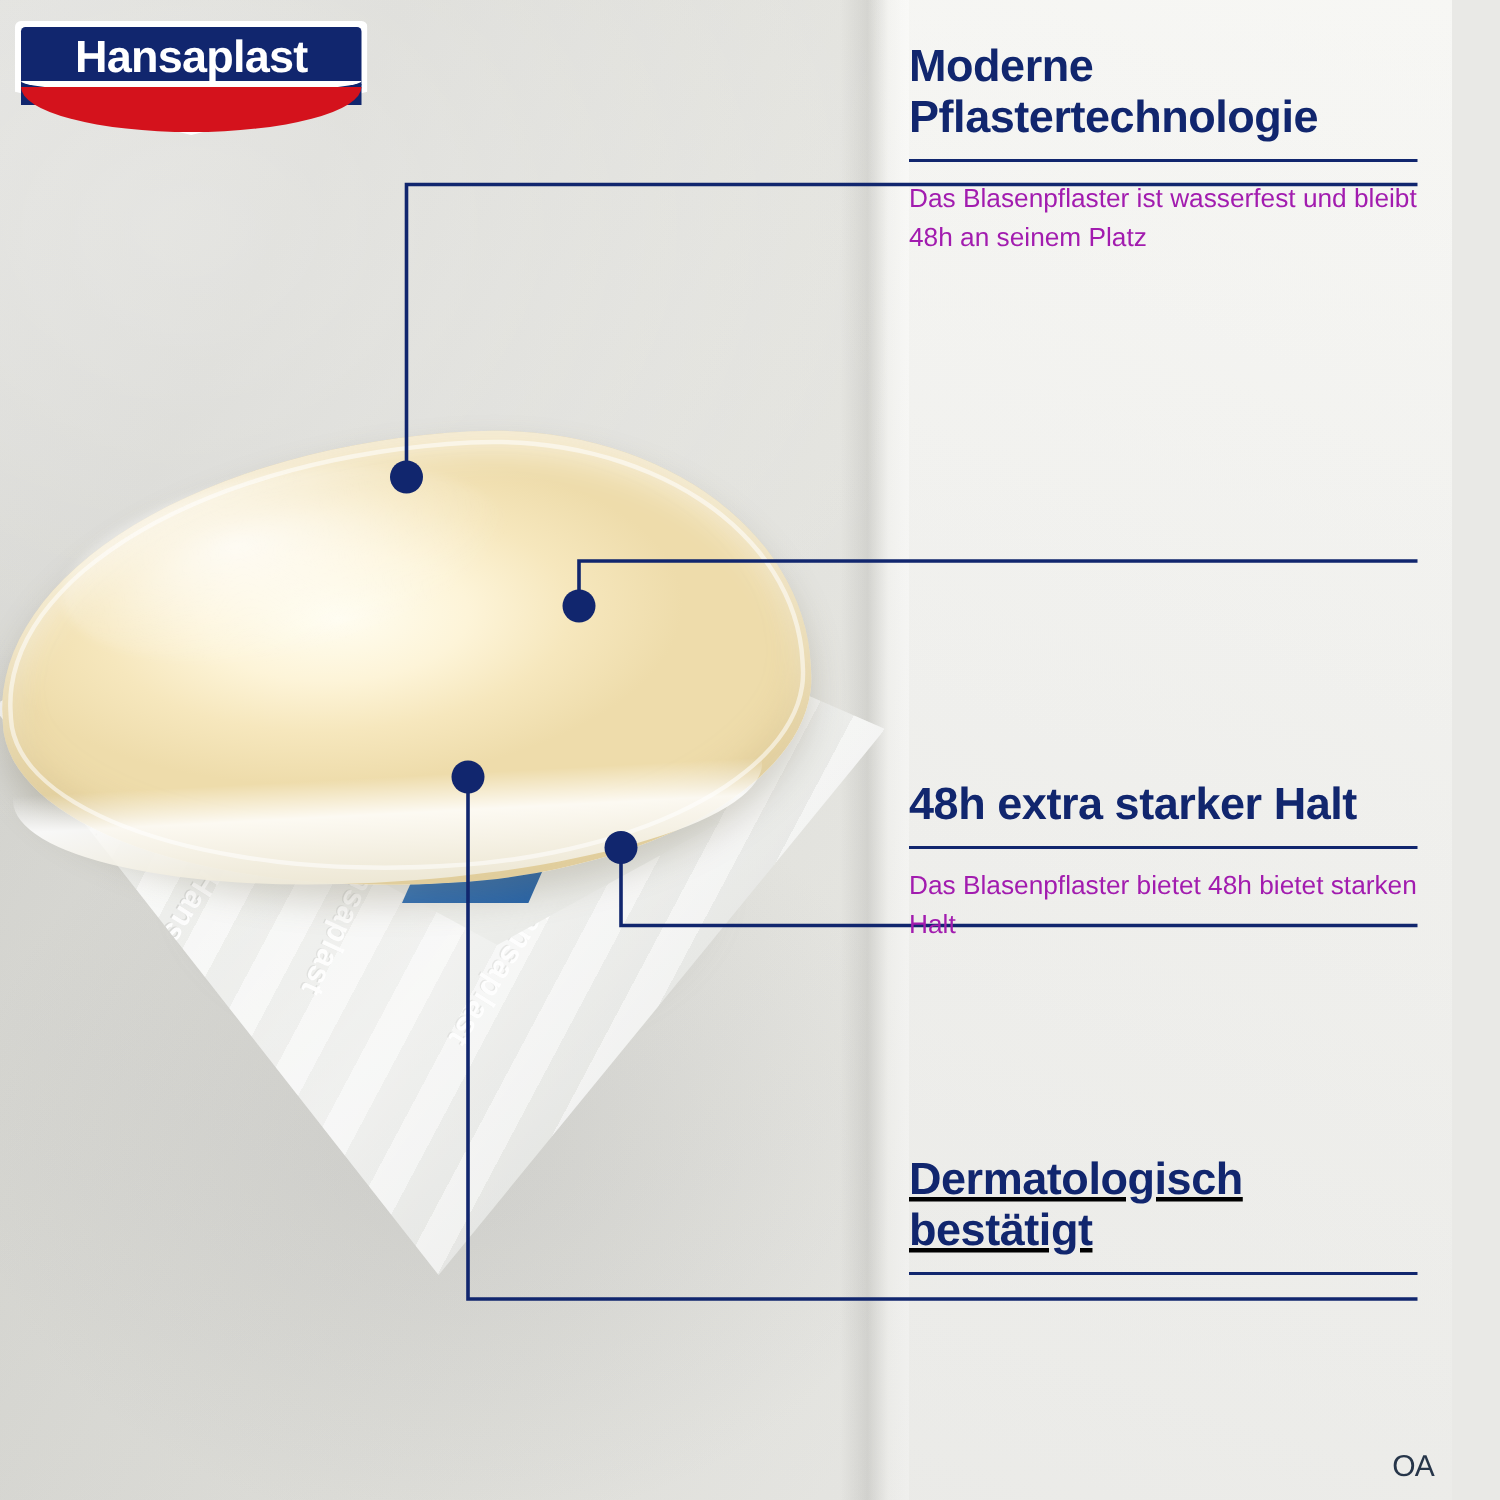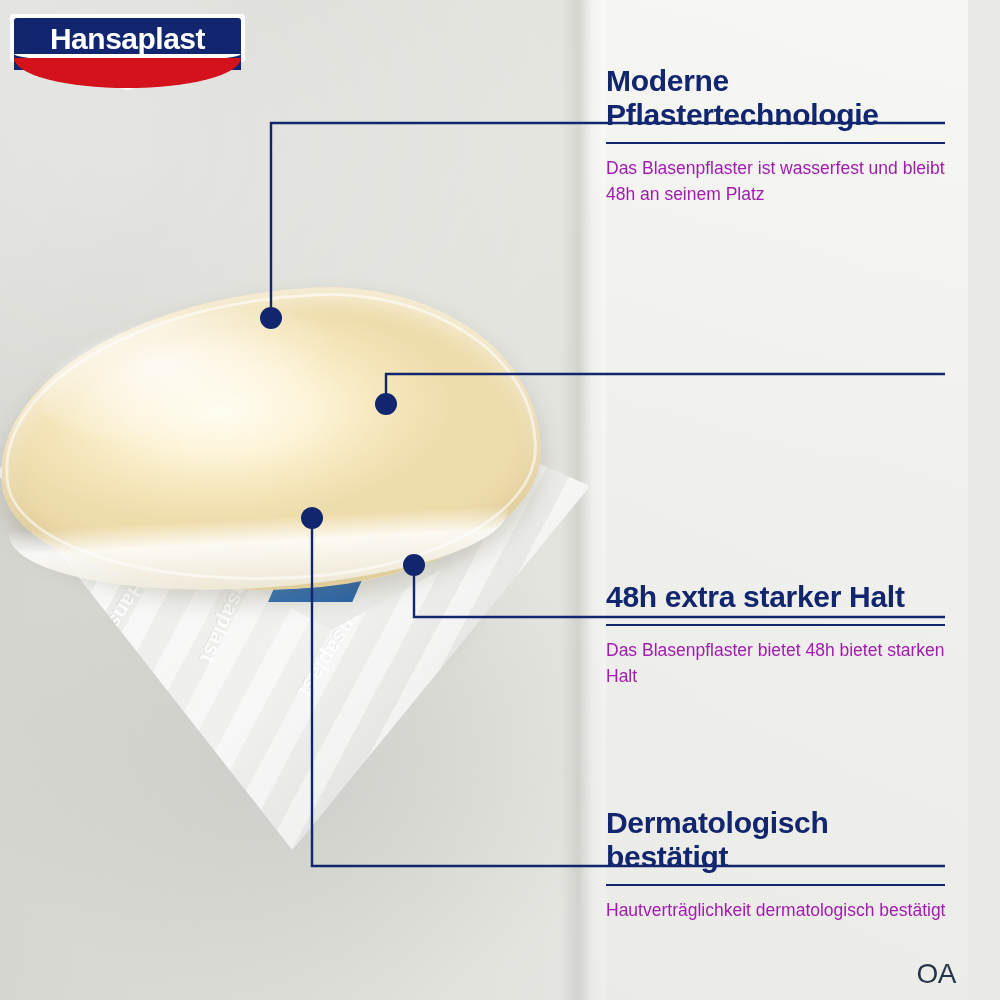--- a/index.html
+++ b/index.html
@@ -164,21 +164,21 @@
     font-size:30px;
     font-weight:700;
     letter-spacing:-0.5px;
     z-index:5;
   }
 
   
   .connectors { position:absolute; inset:0; pointer-events:none; }
 
   
-  .feature { position:absolute; left:606px; width:350px;margin-top:36px; }
+  .feature { position:absolute; left:606px; width:350px; }
   .feature h2 {
     color:#11266e;
     font-size:30px;
     font-weight:700;
     line-height:1.14;
     letter-spacing:-0.3px;
   }
   .feature .divider {
     height:2px;
     background:#11266e;
@@ -189,21 +189,21 @@
     color:#a21caf;
     font-size:17.5px;
     line-height:1.45;
     margin-top:12px;
     font-weight:400;
   }
 
   .watermark {
     position:absolute; right:12px; bottom:10px;
     color:#16263c;
-    font-size:28px;
+    font-size:20px;
     font-weight:400;
     letter-spacing:-0.5px;
     opacity:0.92;
   }
 </style>
 </head>
 <body>
 
 <div id="stage">
 
@@ -262,27 +262,26 @@
     <circle cx="312" cy="518" r="11" fill="#11266e"></circle>
   </svg>
 
   <div class="feature" style="top:28px;">
     <h2>Moderne Pflastertechnologie</h2>
     <div class="divider"></div>
     <p>Das Blasenpflaster ist wasserfest und bleibt 48h an seinem Platz</p>
   </div>
 
 
-  <div class="feature" style="top:544px;">
+  <div class="feature" style="top:520px;">
     <h2>48h extra starker Halt</h2>
     <div class="divider"></div>
     <p>Das Blasenpflaster bietet 48h bietet starken Halt</p>
   </div>
 
-  <div class="feature" style="top:770px;">
+  <div class="feature" style="top:770px;text-decoration:underline;">
     <h2>Dermatologisch bestätigt</h2>
     <div class="divider"></div>
-    <p>Hautverträglichkeit dermatologisch bestätigt</p>
   </div>
 
   <div class="watermark">OA</div>
 
 </div>
 
 </body></html>

